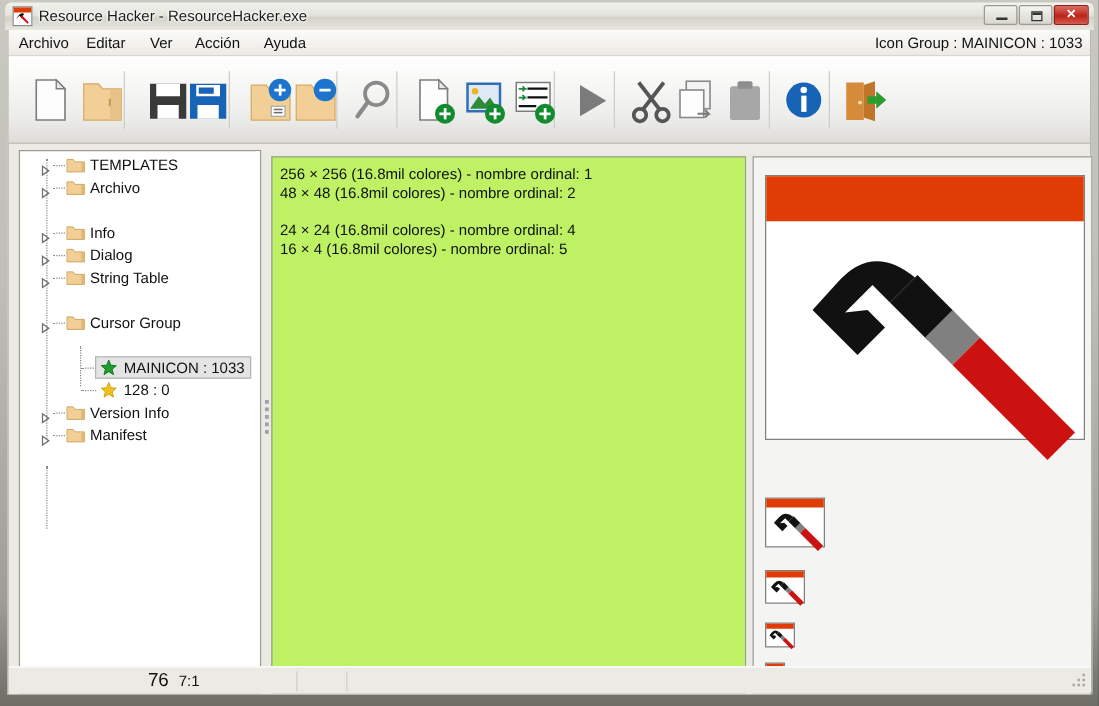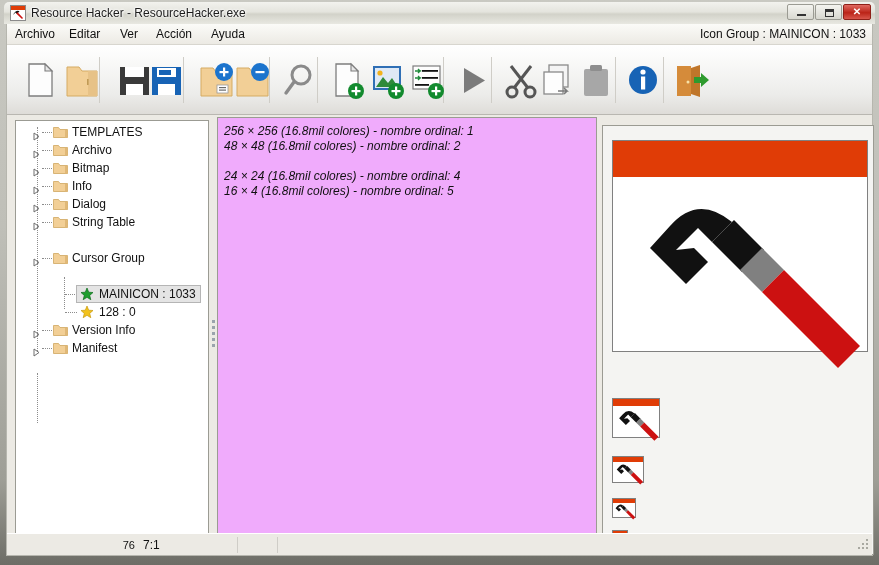--- a/index.html
+++ b/index.html
@@ -95,24 +95,23 @@
   .folder{position:absolute;width:15px;height:13px;}
   .tlabel{position:absolute;font-size:12px;color:#111;line-height:16px;white-space:nowrap;}
   .tsel{
     position:absolute;background:#e4e4e4;border:1px solid #b5b5b5;
     box-sizing:border-box;height:18px;
   }
   #splitter-a{position:absolute;left:203px;top:96px;width:7px;height:435px;background:#eceae4;}
   #splitter-a .grip{position:absolute;left:2px;width:3px;height:3px;background:#9aa3ad;}
 
   #text-panel{
-    position:absolute;left:210px;top:93px;width:380px;height:430px;
-    background:#f0abfc;border:1px solid #9b9b93;box-sizing:border-box;
+    position:absolute;left:210px;top:101px;width:380px;height:430px;
+    background:#bef264;border:1px solid #9b9b93;box-sizing:border-box;
     overflow:hidden;
-    font-style:italic;
   }
   .tline{
     position:absolute;left:6px;font-size:12px;color:#111;white-space:nowrap;
     font-family:"Liberation Sans",sans-serif;
   }
   #splitter-b{position:absolute;left:590px;top:96px;width:5px;height:435px;background:#eceae4;}
 
   #preview-panel{
     position:absolute;left:595px;top:101px;width:272px;height:430px;
     background:#f4f4f2;border:1px solid #9b9b93;box-sizing:border-box;
@@ -120,21 +119,21 @@
   }
   .icobox{position:absolute;background:#ffffff;border:1px solid #808080;box-sizing:border-box;}
   .icobar{position:absolute;left:0;top:0;width:100%;background:#e03c06;}
 
   
   #statusbar{
     position:absolute;left:0;bottom:0;width:865px;height:22px;
     background:#eceae4;border-top:1px solid #ffffff;box-sizing:border-box;
   }
   #statusbar .cell{position:absolute;top:3px;height:16px;box-sizing:border-box;}
-  #st-num{left:92px;width:36px;text-align:right;font-size:11px;line-height:16px;color:#111;}
+  #st-num{left:92px;width:36px;text-align:right;font-size:15px;line-height:16px;color:#111;}
   #st-pos{left:136px;width:48px;font-size:12px;line-height:16px;color:#111;}
   #st-div1{left:230px;width:1px;height:16px;background:#cfcdc7;top:3px;position:absolute;}
   #st-div2{left:270px;width:1px;height:16px;background:#cfcdc7;top:3px;position:absolute;}
   #grip{position:absolute;right:3px;bottom:3px;width:13px;height:13px;}
   .gdot{position:absolute;width:2px;height:2px;background:#a8a8a0;}
 </style>
 </head>
 <body>
 
 <div id="window">
@@ -354,35 +353,20 @@
           <span class="tw-dots" style="left:26px;top:9px;width:10px"></span>
           <span class="folder" style="left:37px;top:3px">
             <svg width="15" height="13">
                 <path d="M0.5 1.5 h5 l1.5 2 h7.5 v8 h-14 z" fill="#f2cf96" stroke="#cfa75f" stroke-width=".8"></path>
                 <rect x="12" y="4" width="2.5" height="7.5" fill="#e0b877"></rect>
               </svg>
           </span>
           <span class="tlabel" style="left:56px;top:1px">Archivo</span>
         </div>
 
-        <div class="tnode" style="left:0;top:38px;width:190px">
-          <span class="tw-arrow" style="left:16px;top:5px">
-            <svg width="9" height="9">
-                <path d="M2 1 L7 4.5 L2 8 z" fill="none" stroke="#6f6f6f" stroke-width="1"></path>
-              </svg>
-          </span>
-          <span class="tw-dots" style="left:26px;top:9px;width:10px"></span>
-          <span class="folder" style="left:37px;top:3px">
-            <svg width="15" height="13">
-                <path d="M0.5 1.5 h5 l1.5 2 h7.5 v8 h-14 z" fill="#f2cf96" stroke="#cfa75f" stroke-width=".8"></path>
-                <rect x="12" y="4" width="2.5" height="7.5" fill="#e0b877"></rect>
-              </svg>
-          </span>
-          <span class="tlabel" style="left:56px;top:1px">Bitmap</span>
-        </div>
 
         <div class="tnode" style="left:0;top:56px;width:190px">
           <span class="tw-arrow" style="left:16px;top:5px">
             <svg width="9" height="9">
                 <path d="M2 1 L7 4.5 L2 8 z" fill="none" stroke="#6f6f6f" stroke-width="1"></path>
               </svg>
           </span>
           <span class="tw-dots" style="left:26px;top:9px;width:10px"></span>
           <span class="folder" style="left:37px;top:3px">
             <svg width="15" height="13">

